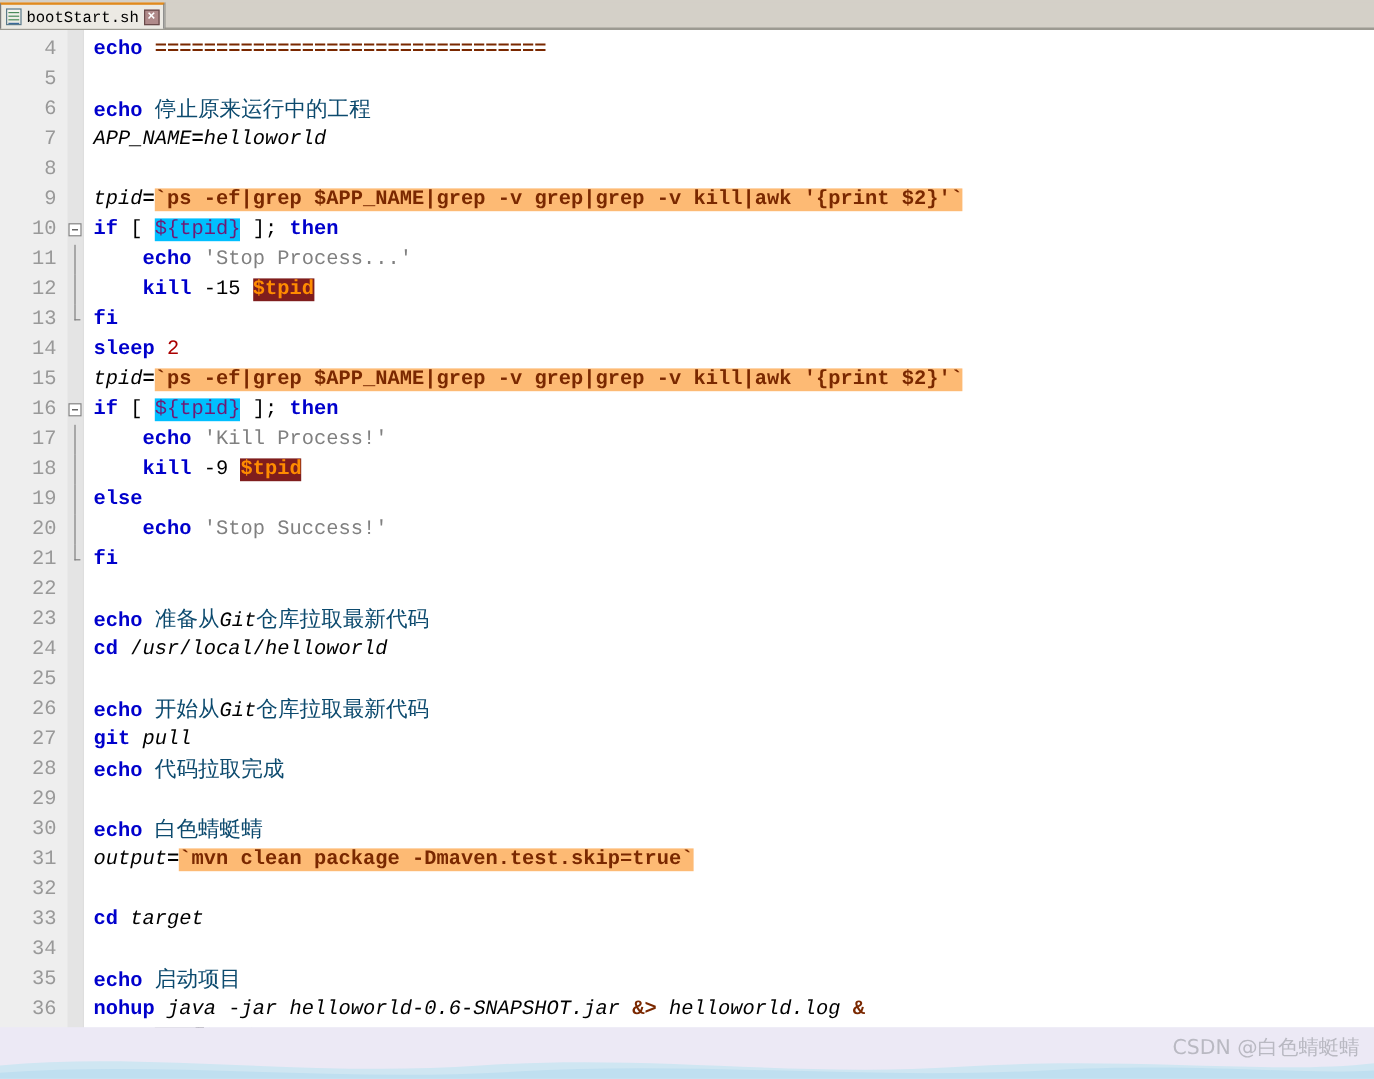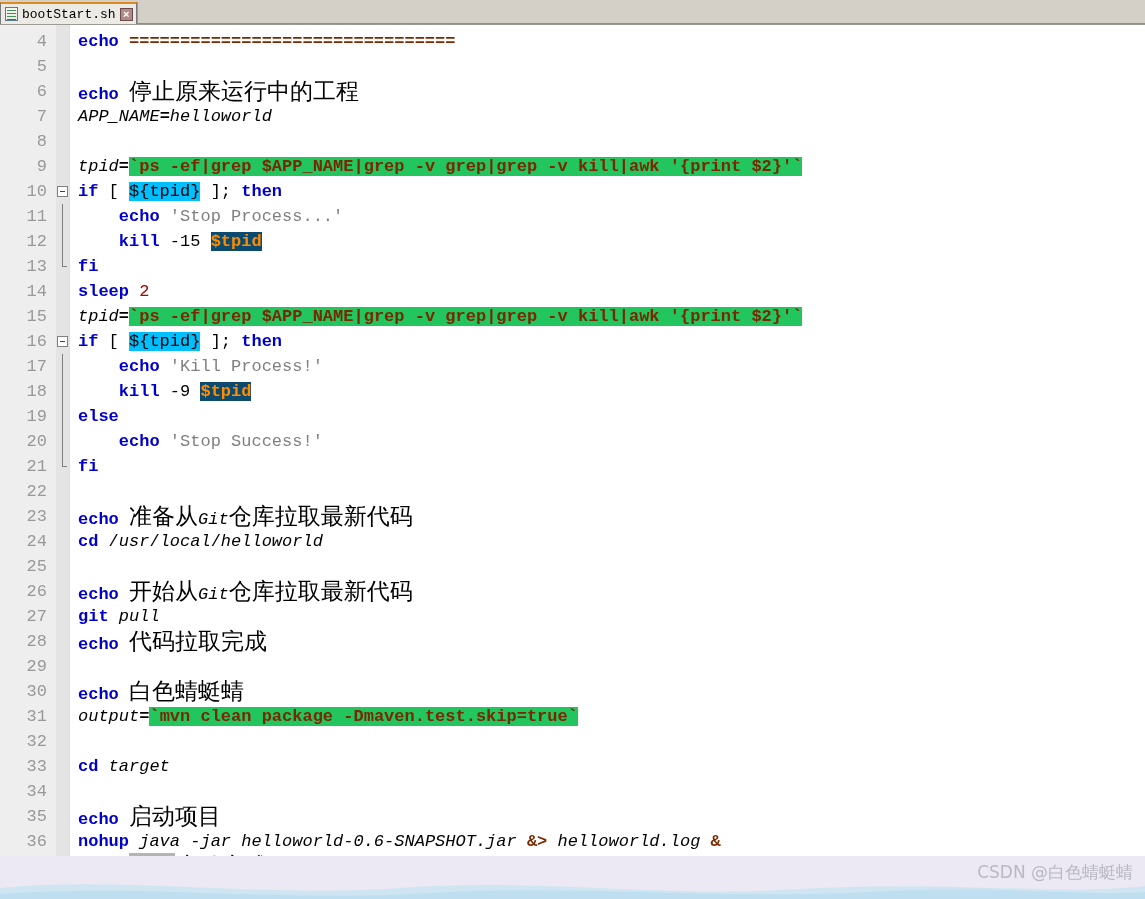--- a/index.html
+++ b/index.html
@@ -172,25 +172,25 @@
     background:#808080;
   }
 
   
   .kw   { color:#0000cc; font-weight:bold; }   
   .plain{ color:#000000;font-style:italic; }
   .str  { color:#808080; }                      
   .num  { color:#aa0000; }
   .op   { color:#000000; font-weight:bold; }    
   .sym  { color:#7a2800; font-weight:bold; }    
-  .var  { color:#ff8c00; font-weight:bold; background:#0c4a6e; }  
-  .varsel { color:#000000; background:#00bfff;text-align:right; }                   
-  .cmdsub { background:#22c55e; }                                  
+  .var  { color:#ff8c00; font-weight:bold; background:#7f1d1d; }  
+  .varsel { color:#701a75; background:#00bfff;text-align:right; }                   
+  .cmdsub { background:#fdba74; }                                  
   .cmdsub .c { color:#7a2800; font-weight:bold; }
-  .cn   { color:#000000; font-family:"DejaVu Sans","Liberation Sans",sans-serif; font-size:23px; }
+  .cn   { color:#0c4a6e; font-family:"DejaVu Sans","Liberation Sans",sans-serif; font-size:18px; }
   .sel  { background:#b4b4b4; }
 
   
   .caret {
     display:inline-block;
     width:0px;
     border-left:1px solid #000;
     height:20px;
     vertical-align:-4px;
     position:relative;

